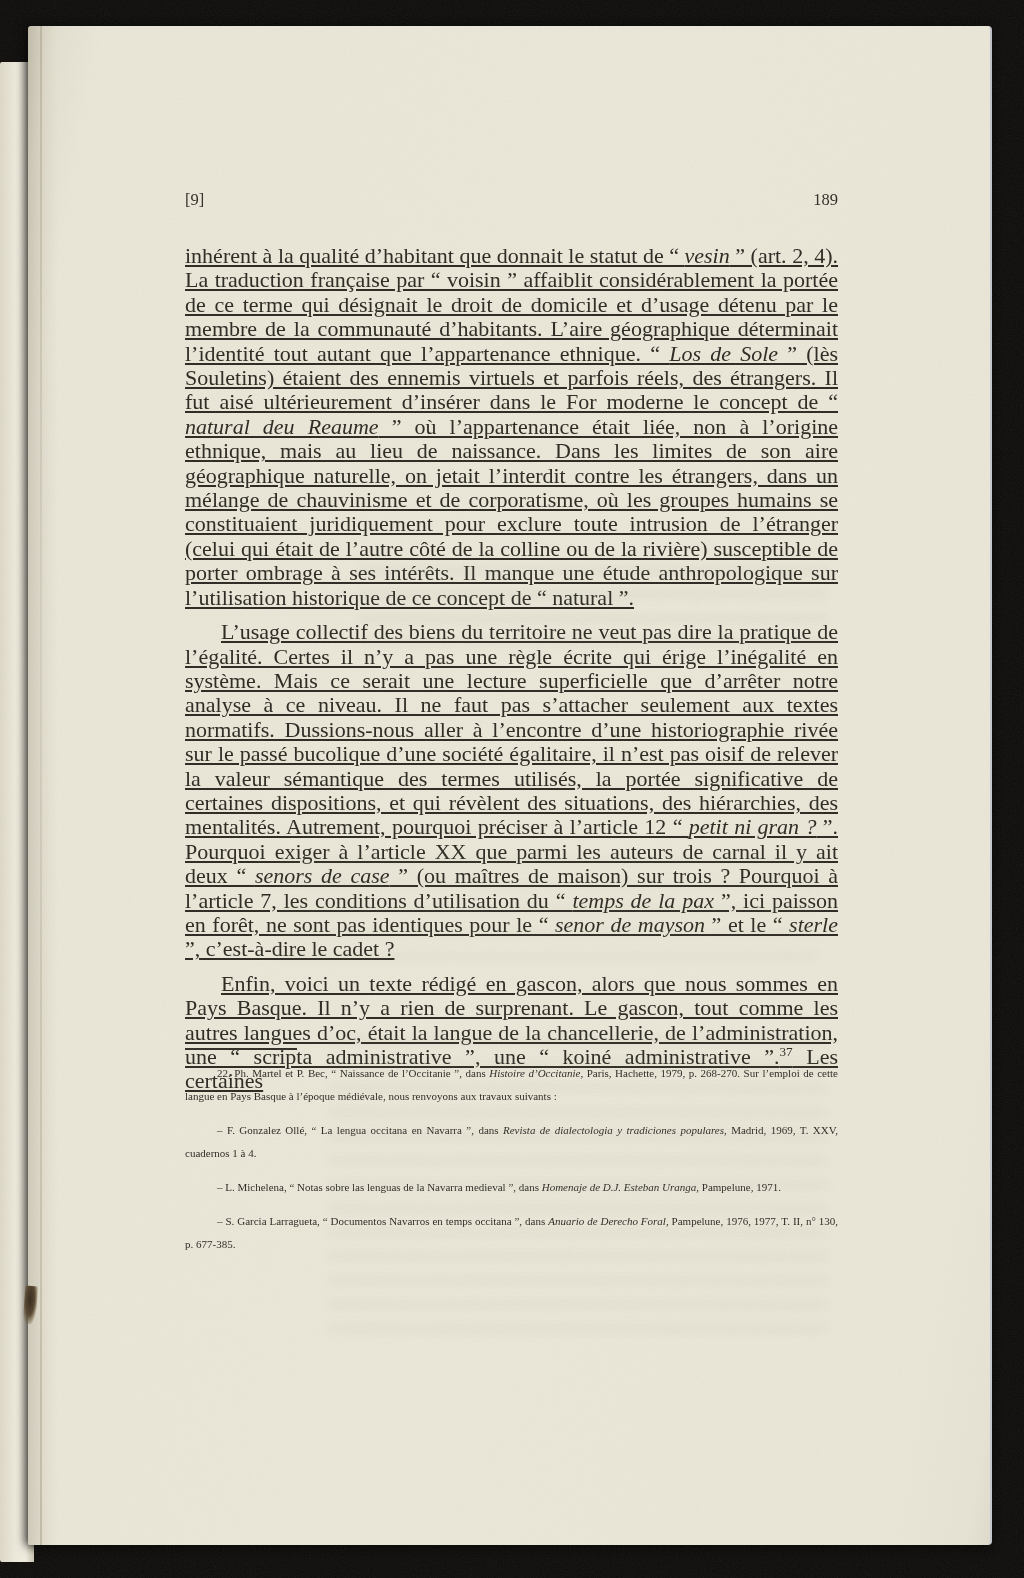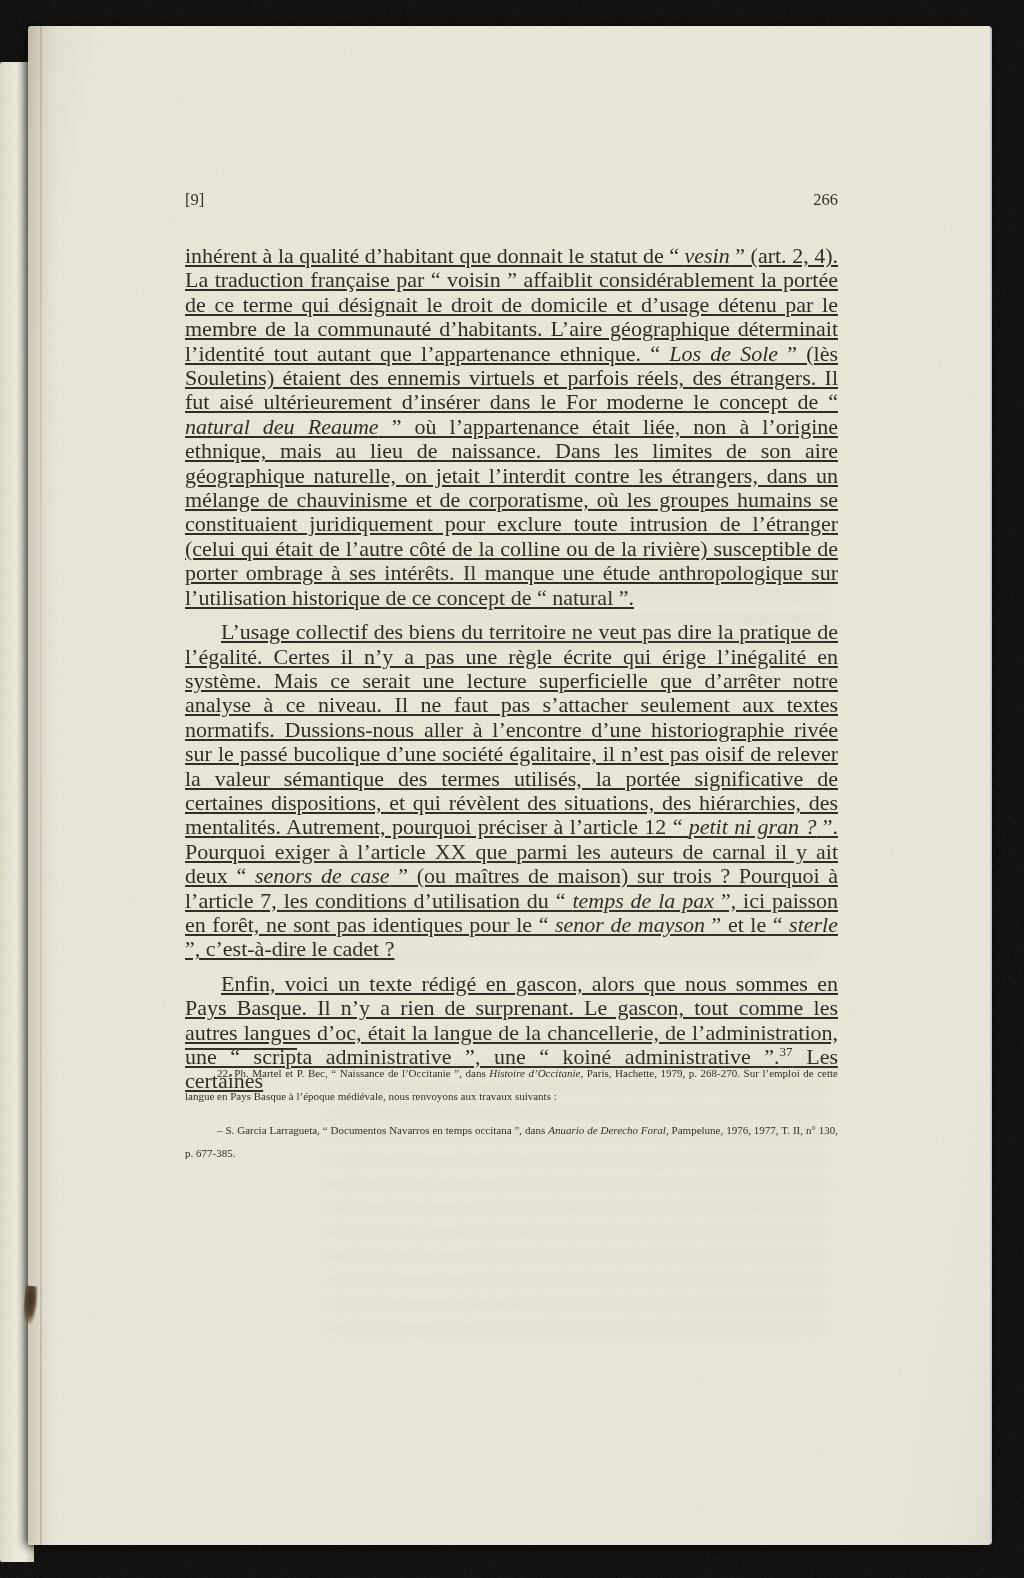--- a/index.html
+++ b/index.html
@@ -121,33 +121,35 @@
 <div class="scan">
 
   <div class="under-page"></div>
 
   <div class="page">
     <div class="binding-shade"></div>
     <div class="crease"></div>
 
     <div class="running-head">
       <span class="rh-left">[9]</span>
-      <span class="rh-right">266</span>
+      <span class="rh-right">189</span>
     </div>
 
     <div class="body-text">
       <p class="para no-indent"><span>inhérent à la qualité d’habitant que donnait le statut de “ </span><em>vesin</em><span> ” (art. 2, 4). La traduction française par “ voisin ” affaiblit considérablement la portée de ce terme qui désignait le droit de domicile et d’usage détenu par le membre de la communauté d’habitants. L’aire géographique déterminait l’identité tout autant que l’appartenance ethnique. “ </span><em>Los de Sole</em><span> ” (lès Souletins) étaient des ennemis virtuels et parfois réels, des étrangers. Il fut aisé ultérieurement d’insérer dans le For moderne le concept de “ </span><em>natural deu Reaume</em><span> ” où l’appartenance était liée, non à l’origine ethnique, mais au lieu de naissance. Dans les limites de son aire géographique naturelle, on jetait l’interdit contre les étrangers, dans un mélange de chauvinisme et de corporatisme, où les groupes humains se constituaient juridiquement pour exclure toute intrusion de l’étranger (celui qui était de l’autre côté de la colline ou de la rivière) susceptible de porter ombrage à ses intérêts. Il manque une étude anthropologique sur l’utilisation historique de ce concept de “ natural ”.</span></p>
       <p class="para"><span>L’usage collectif des biens du territoire ne veut pas dire la pratique de l’égalité. Certes il n’y a pas une règle écrite qui érige l’inégalité en système. Mais ce serait une lecture superficielle que d’arrêter notre analyse à ce niveau. Il ne faut pas s’attacher seulement aux textes normatifs. Dussions-nous aller à l’encontre d’une historiographie rivée sur le passé bucolique d’une société égalitaire, il n’est pas oisif de relever la valeur sémantique des termes utilisés, la portée significative de certaines dispositions, et qui révèlent des situations, des hiérarchies, des mentalités. Autrement, pourquoi préciser à l’article 12 “ </span><em>petit ni gran ?</em><span> ”. Pourquoi exiger à l’article XX que parmi les auteurs de carnal il y ait deux “ </span><em>senors de case</em><span> ” (ou maîtres de maison) sur trois ? Pourquoi à l’article 7, les conditions d’utilisation du “ </span><em>temps de la pax</em><span> ”, ici paisson en forêt, ne sont pas identiques pour le “ </span><em>senor de mayson</em><span> ” et le “ </span><em>sterle</em><span> ”, c’est-à-dire le cadet ?</span></p>
       <p class="para"><span>Enfin, voici un texte rédigé en gascon, alors que nous sommes en Pays Basque. Il n’y a rien de surprenant. Le gascon, tout comme les autres langues d’oc, était la langue de la chancellerie, de l’administration, une “ scripta administrative ”, une “ koiné administrative ”.</span><sup>37</sup><span> Les certaines</span></p>
     </div>
 
     <div class="fn-rule"></div>
 
     <div class="footnotes">
       <p class="fn"><span>22. Ph. Martel et P. Bec, “ Naissance de l’Occitanie ”, dans </span><em>Histoire d’Occitanie,</em><span> Paris, Hachette, 1979, p. 268-270. Sur l’emploi de cette langue en Pays Basque à l’époque médiévale, nous renvoyons aux travaux suivants :</span></p>
+      <p class="fn"><span>– F. Gonzalez Ollé, “ La lengua occitana en Navarra ”, dans </span><em>Revista de dialectologia y tradiciones populares,</em><span> Madrid, 1969, T. XXV, cuadernos 1 à 4.</span></p>
+      <p class="fn"><span>– L. Michelena, “ Notas sobre las lenguas de la Navarra medieval ”, dans </span><em>Homenaje de D.J. Esteban Uranga,</em><span> Pampelune, 1971.</span></p>
       <p class="fn"><span>– S. Garcia Larragueta, “ Documentos Navarros en temps occitana ”, dans </span><em>Anuario de Derecho Foral,</em><span> Pampelune, 1976, 1977, T. II, n° 130, p. 677-385.</span></p>
     </div>
 
     <div class="bleed bleed-1"></div>
     <div class="bleed bleed-2"></div>
     <div class="bleed bleed-3"></div>
   </div>
 
   <div class="ink-blot"></div>
 

